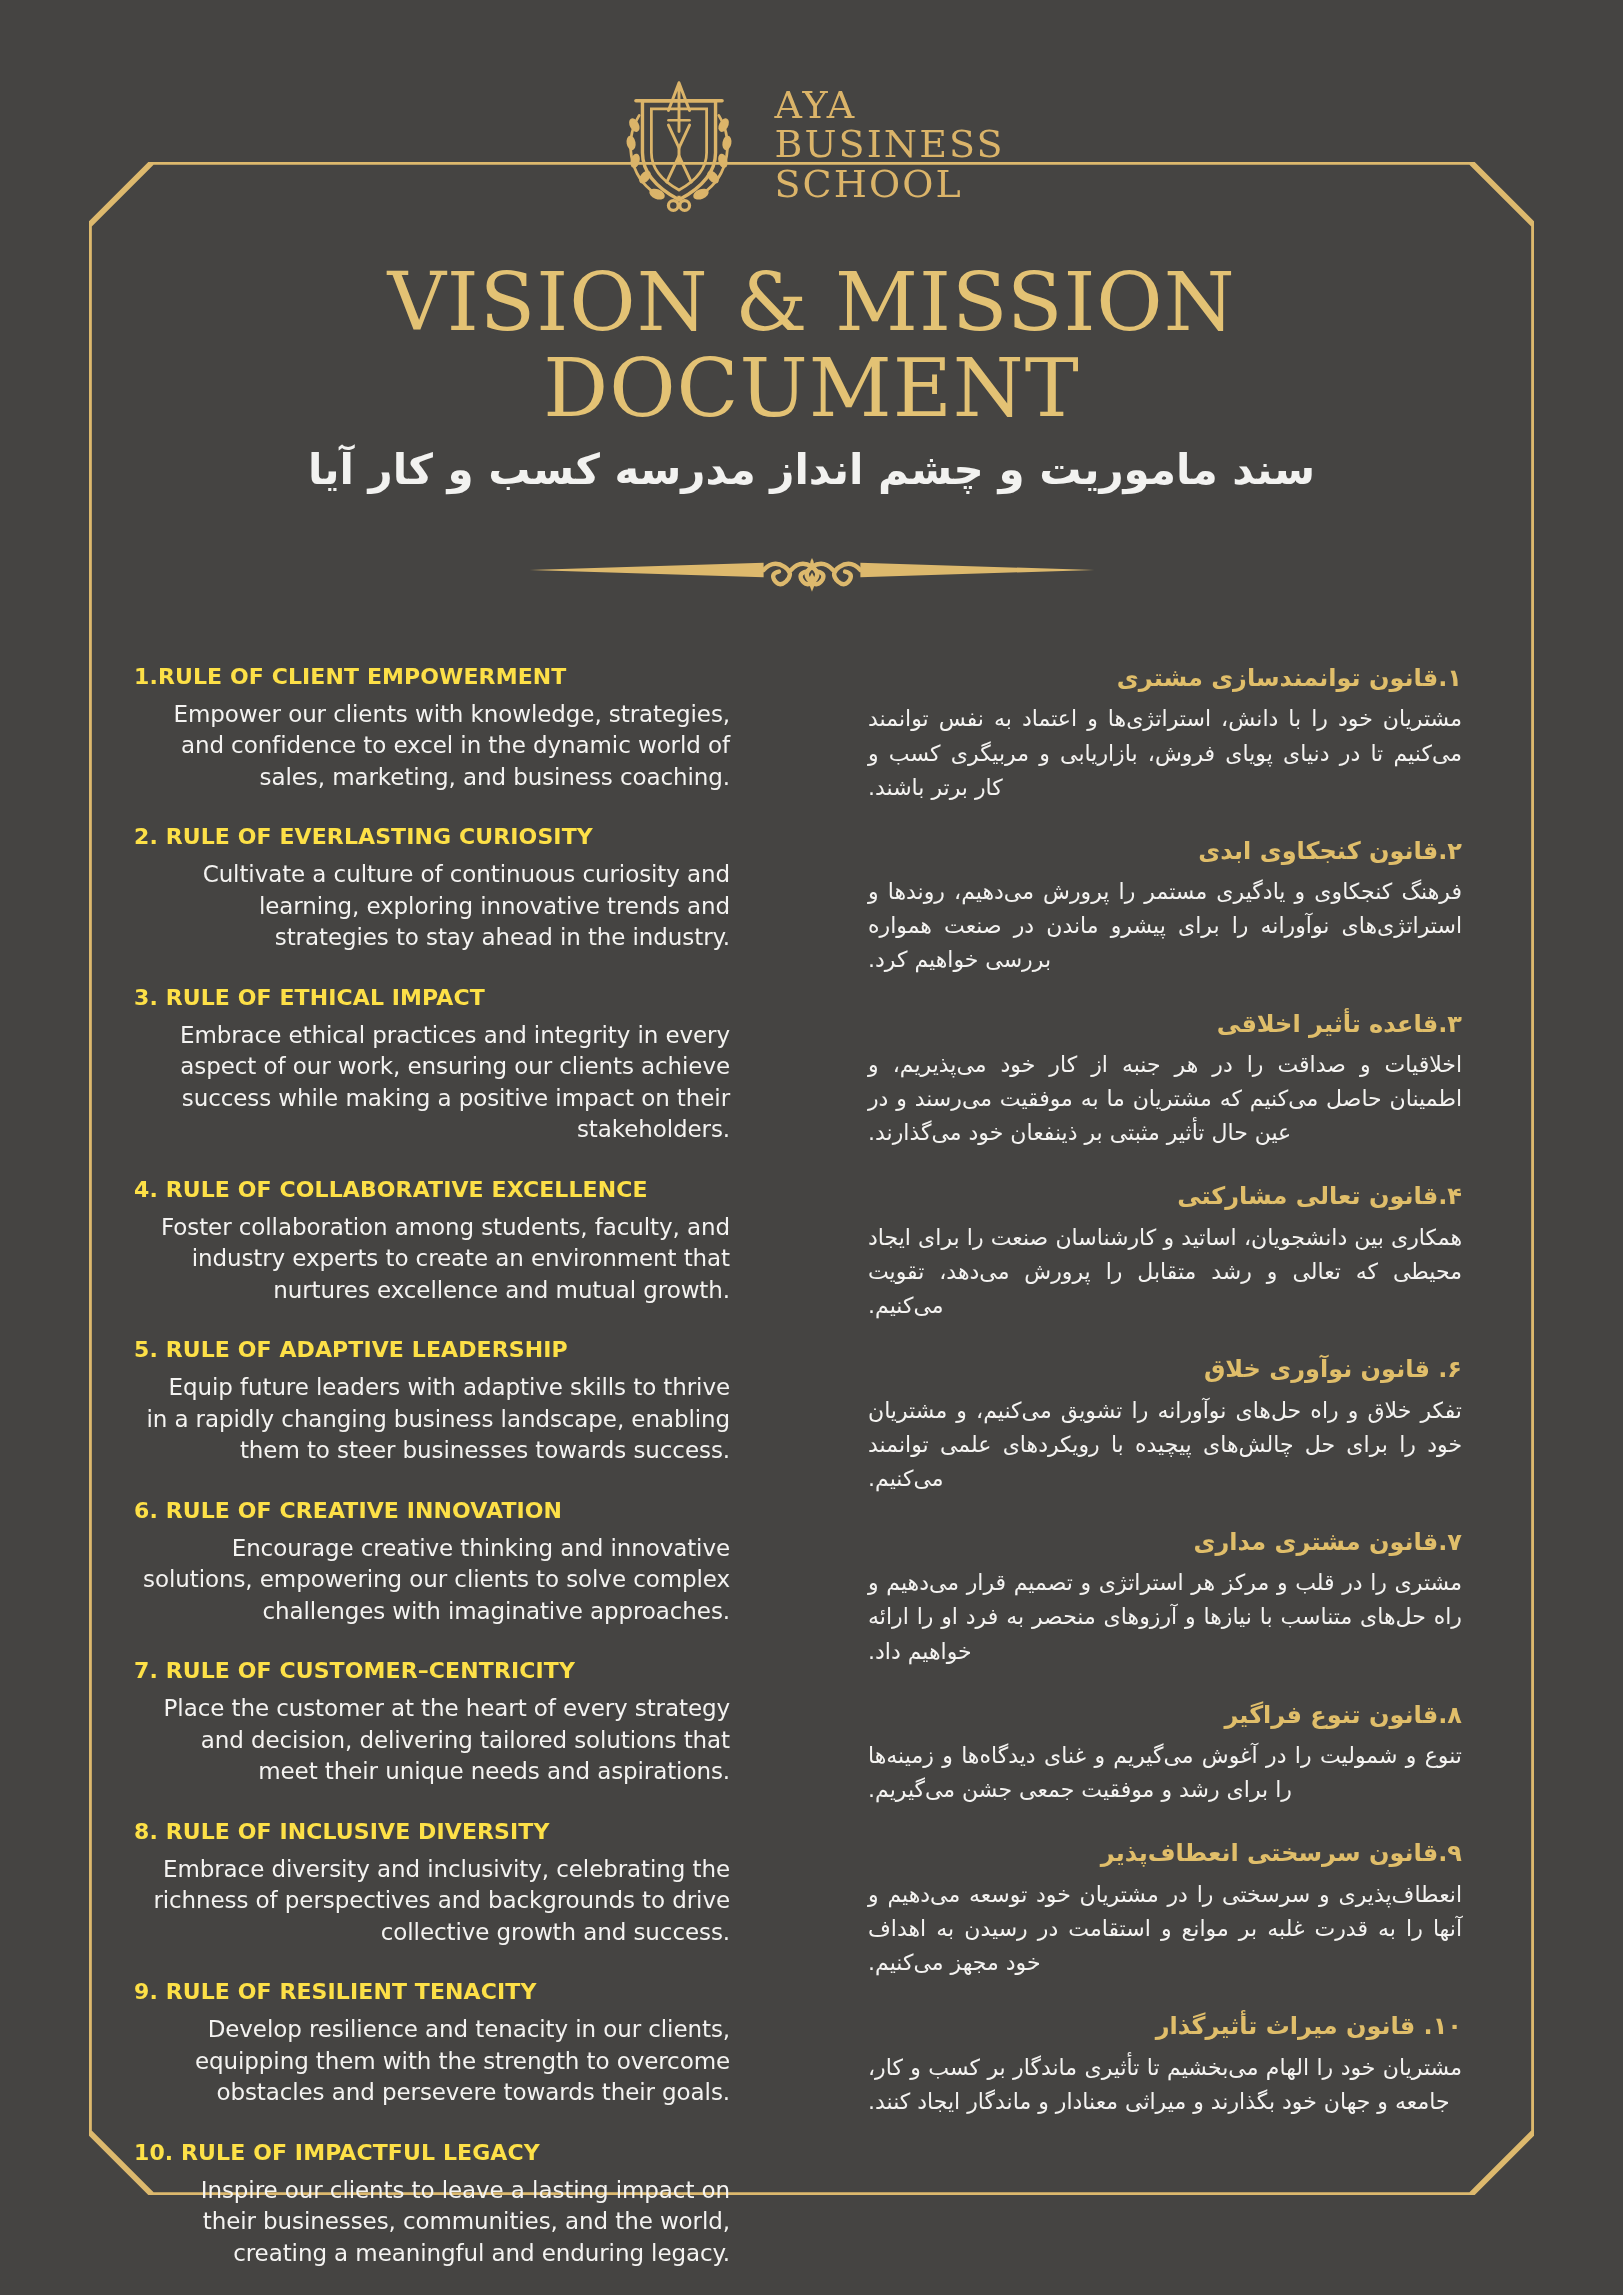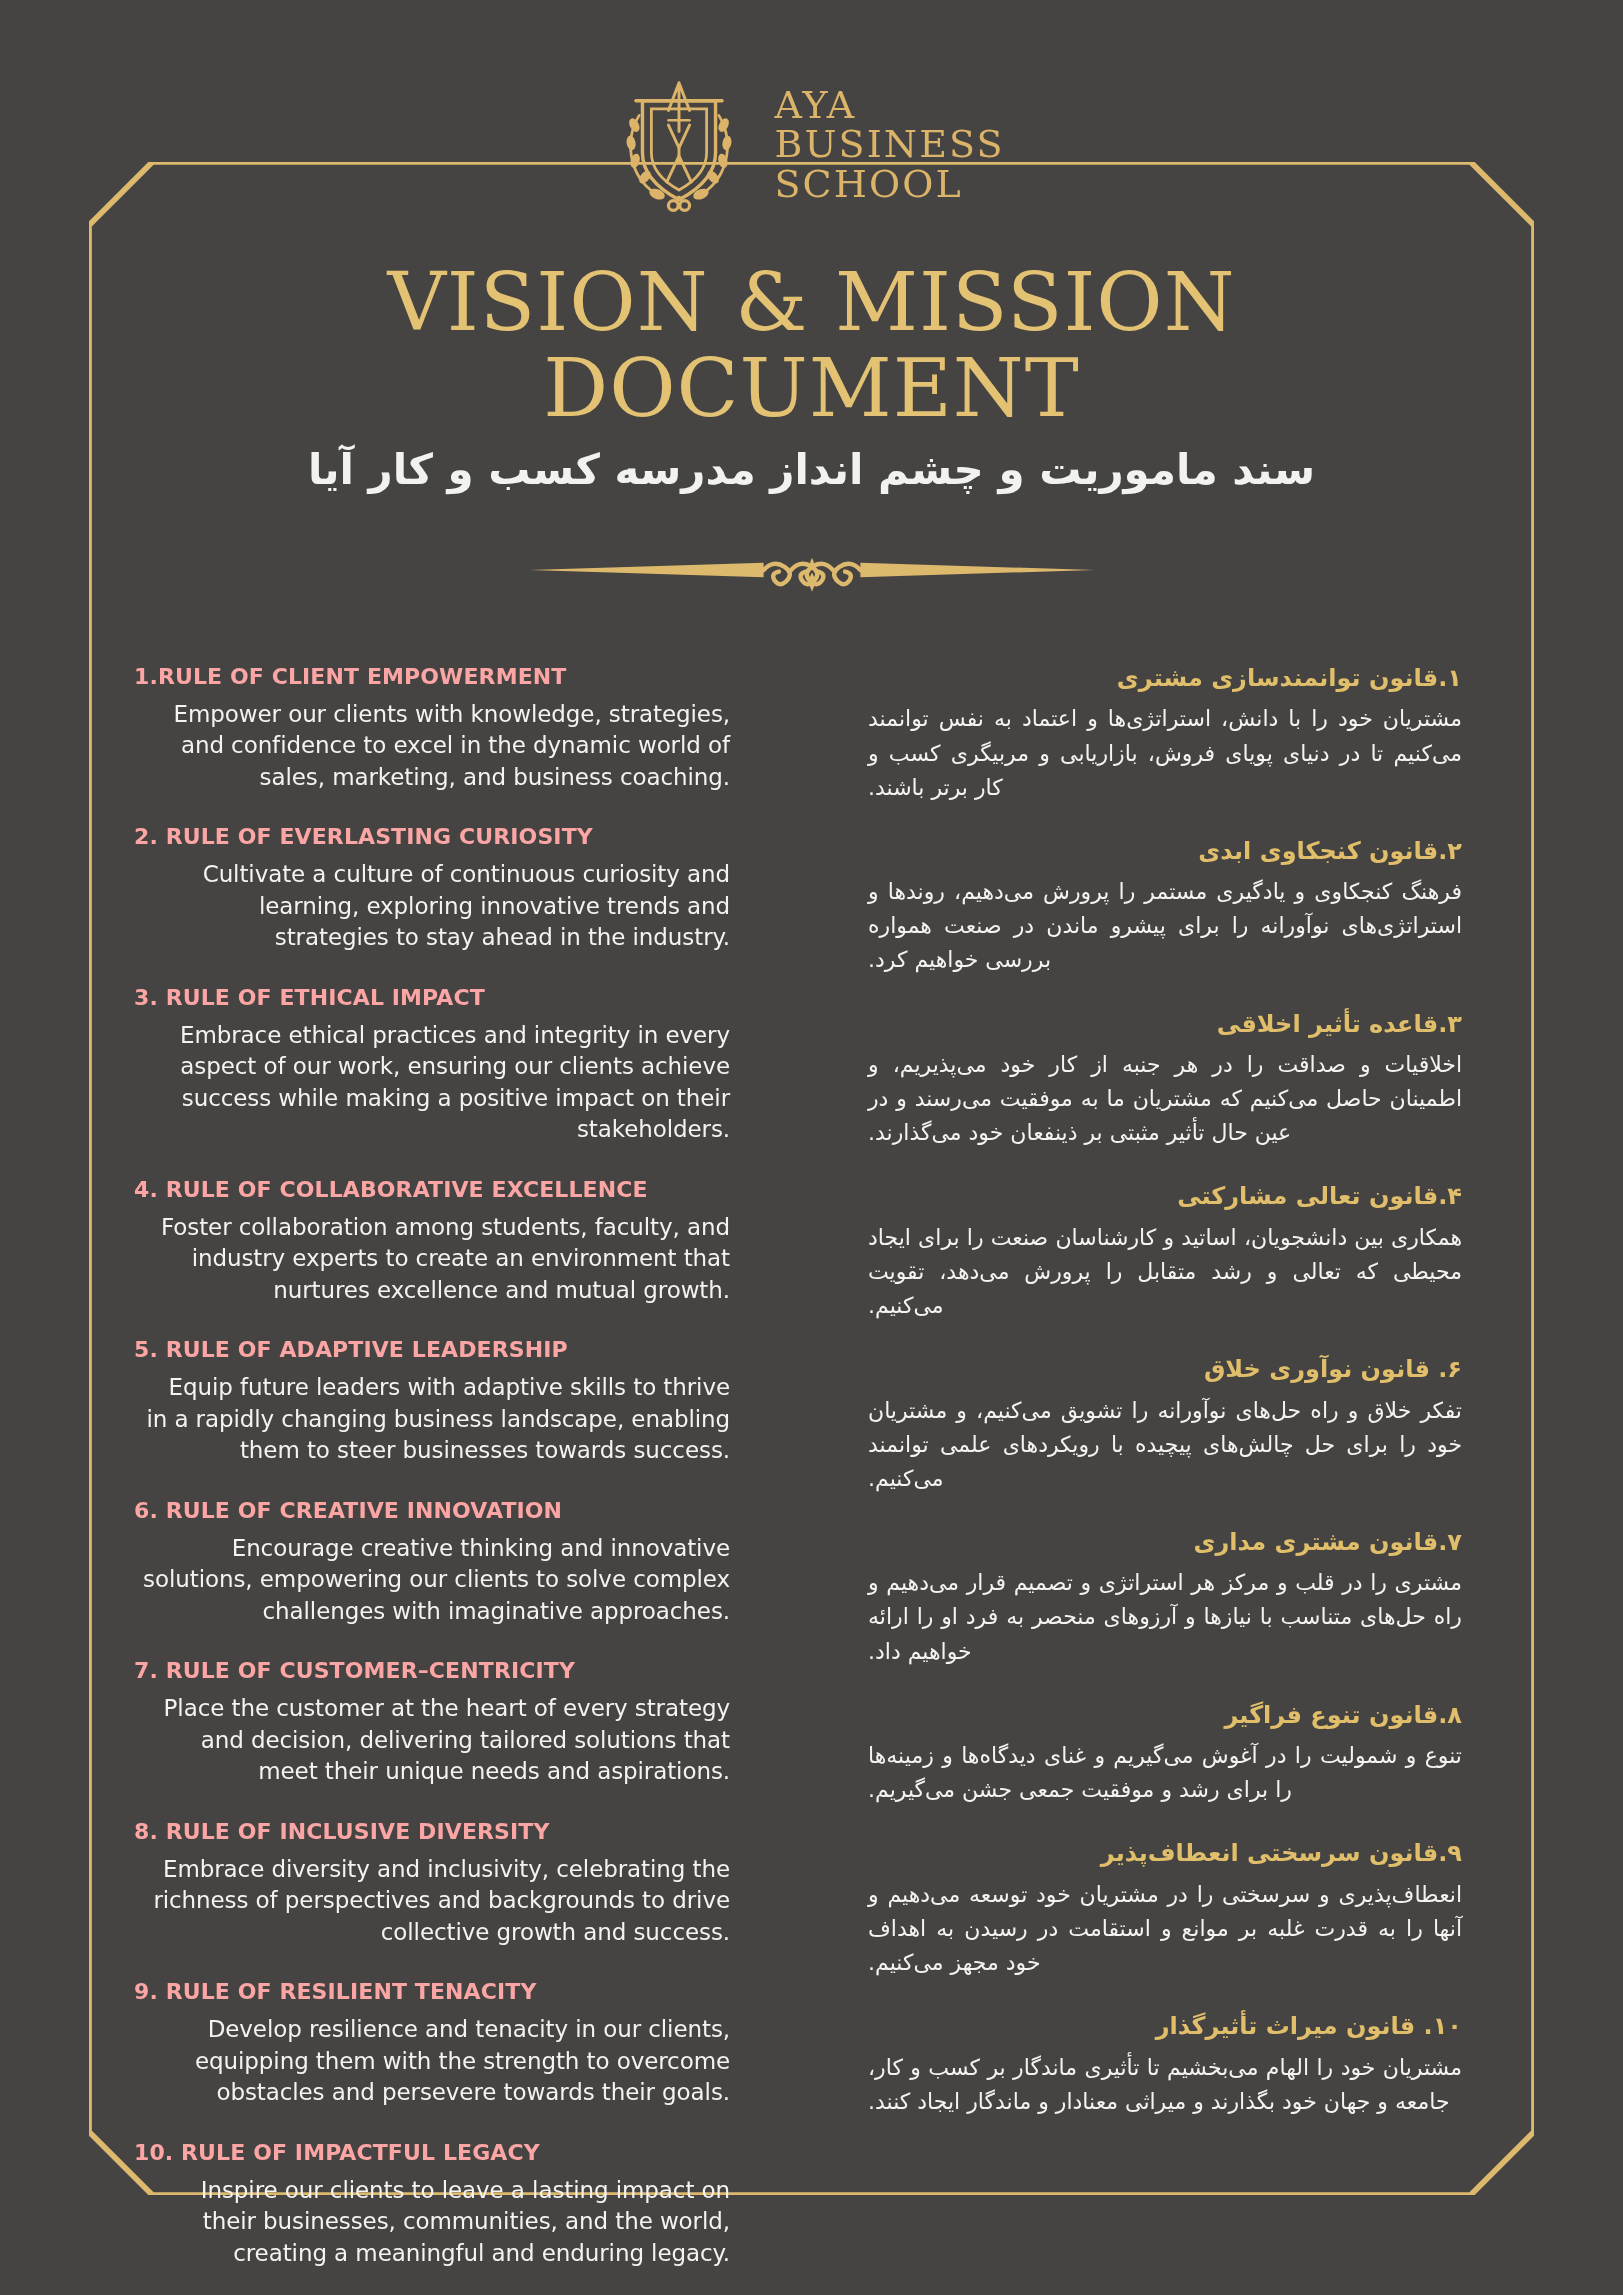--- a/index.html
+++ b/index.html
@@ -102,21 +102,21 @@
     align-items: flex-start;
   }
   .col-en { width: 649px; padding-left: 45px; box-sizing: border-box; }
   .col-fa { width: 666px; padding-right: 72px; box-sizing: border-box; direction: rtl; }
 
   .rule { margin-bottom: 0; }
 
   
   .col-en .rule { margin-bottom: 31px; }
   .col-en .rule-title {
-    color: #fca5a5;
+    color: #fde047;
     font-weight: bold;
     font-size: 22px;
     letter-spacing: 0.005em;
     margin: 0 0 9.7px 0;
     line-height: 1.15;
   }
   .col-en .rule-body {
     color: #F4F3F1;
     font-size: 23px;
     line-height: 1.37;

